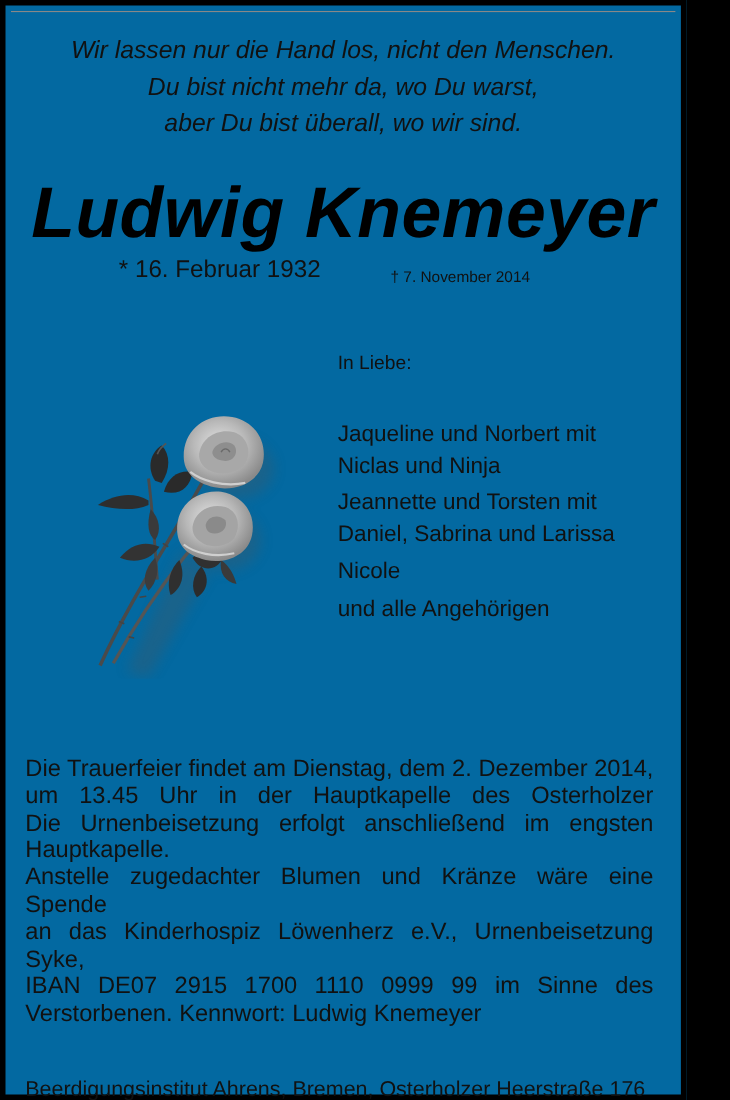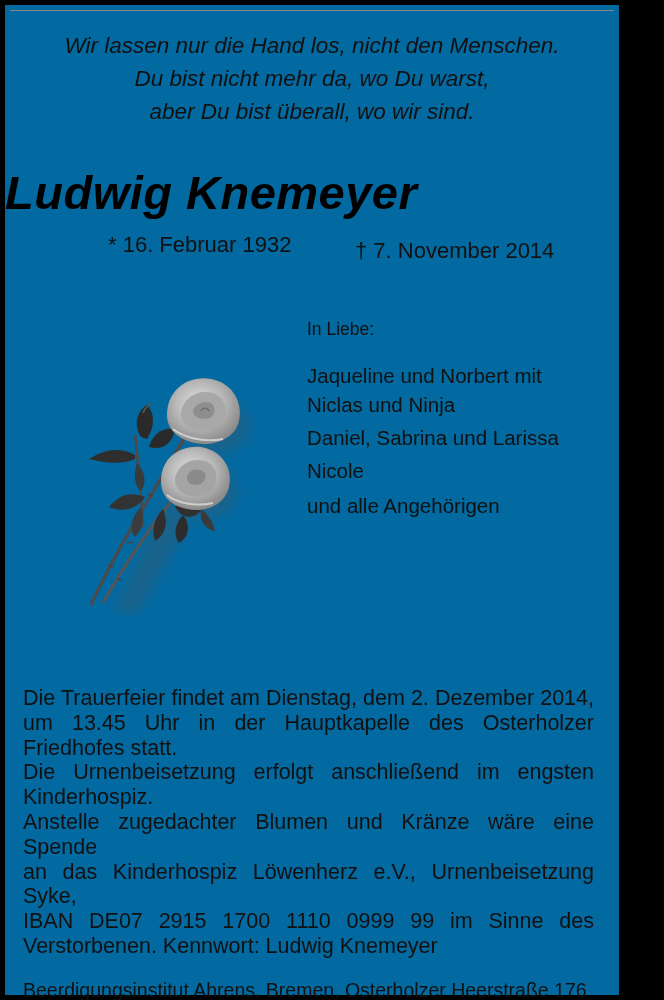--- a/index.html
+++ b/index.html
@@ -41,41 +41,42 @@
       font-size: 22.5px;
       line-height: 33px;
       color: #111;
     }
     .poem div { white-space: nowrap; }
 
     .name {
       position: absolute;
       left: 0; right: 0;
       top: 148px;
+      text-align: center;
       font-weight: bold;
       font-style: italic;
-      font-size: 47px;
+      font-size: 65px;
       line-height: 80px;
       letter-spacing: 0.5px;
       color: #000;
       white-space: nowrap;
     }
     .birth {
       position: absolute;
       left: 103px;
       top: 227px;
       font-size: 22px;
       line-height: 26px;
       white-space: nowrap;
     }
     .death {
       position: absolute;
       left: 350px;
       top: 233px;
-      font-size: 22px;
+      font-size: 14px;
       line-height: 26px;
       white-space: nowrap;
     }
 
     .rose {
       position: absolute;
       left: 78px;
       top: 362px;
       width: 180px;
       height: 250px;
@@ -84,21 +85,21 @@
     .mourners {
       position: absolute;
       left: 302px;
       top: 312px;
       font-size: 20.5px;
       color: #111;
     }
     .mourners .intro {
       font-size: 17.5px;
       line-height: 24px;
-      margin-bottom: 20px;
+      margin-bottom: 39px;
       white-space: nowrap;
     }
     .mourners .group {
       line-height: 29px;
       margin-bottom: 4px;
     }
     .mourners .group div { white-space: nowrap; }
 
     .details {
       position: absolute;
@@ -202,39 +203,39 @@
     </g>
   </svg>
 
   <div class="mourners">
     <div class="intro">In Liebe:</div>
     <div class="group">
       <div>Jaqueline und Norbert mit</div>
       <div>Niclas und Ninja</div>
     </div>
     <div class="group">
+      <div>Jeannette und Torsten mit</div>
       <div>Daniel, Sabrina und Larissa</div>
     </div>
     <div class="group" style="margin-bottom:6px;">
       <div>Nicole</div>
     </div>
     <div class="group">
       <div>und alle Angehörigen</div>
     </div>
   </div>
 
   <div class="details">
     <p>
       <span class="just-line">Die Trauerfeier findet am Dienstag, dem 2. Dezember 2014,</span>
       <span class="just-line">um 13.45 Uhr in der Hauptkapelle des Osterholzer</span>
-      <span class="last-line">Friedhofes statt.</span>
     </p>
     <p>
       <span class="just-line">Die Urnenbeisetzung erfolgt anschließend im engsten</span>
-      <span class="last-line">Kinderhospiz.</span>
+      <span class="last-line">Hauptkapelle.</span>
     </p>
     <p>
       <span class="just-line">Anstelle zugedachter Blumen und Kränze wäre eine Spende</span>
       <span class="just-line">an das Kinderhospiz Löwenherz e.V., Urnenbeisetzung Syke,</span>
       <span class="just-line">IBAN DE07 2915 1700 1110 0999 99 im Sinne des</span>
       <span class="last-line">Verstorbenen. Kennwort: Ludwig Knemeyer</span>
     </p>
   </div>
 
   <div class="footer-line">Beerdigungsinstitut Ahrens, Bremen, Osterholzer Heerstraße 176</div>

